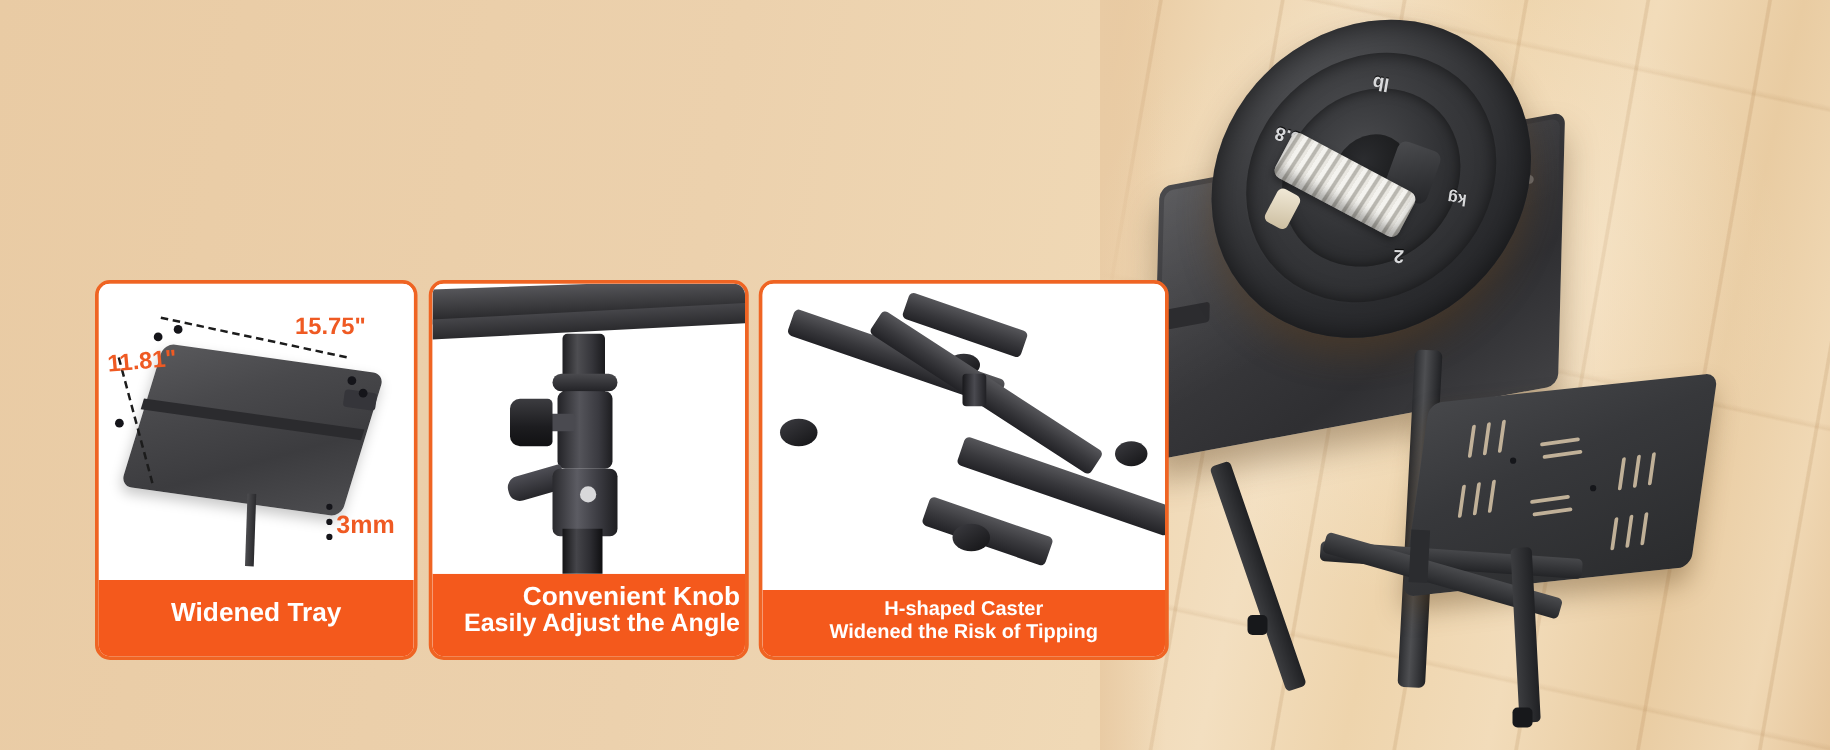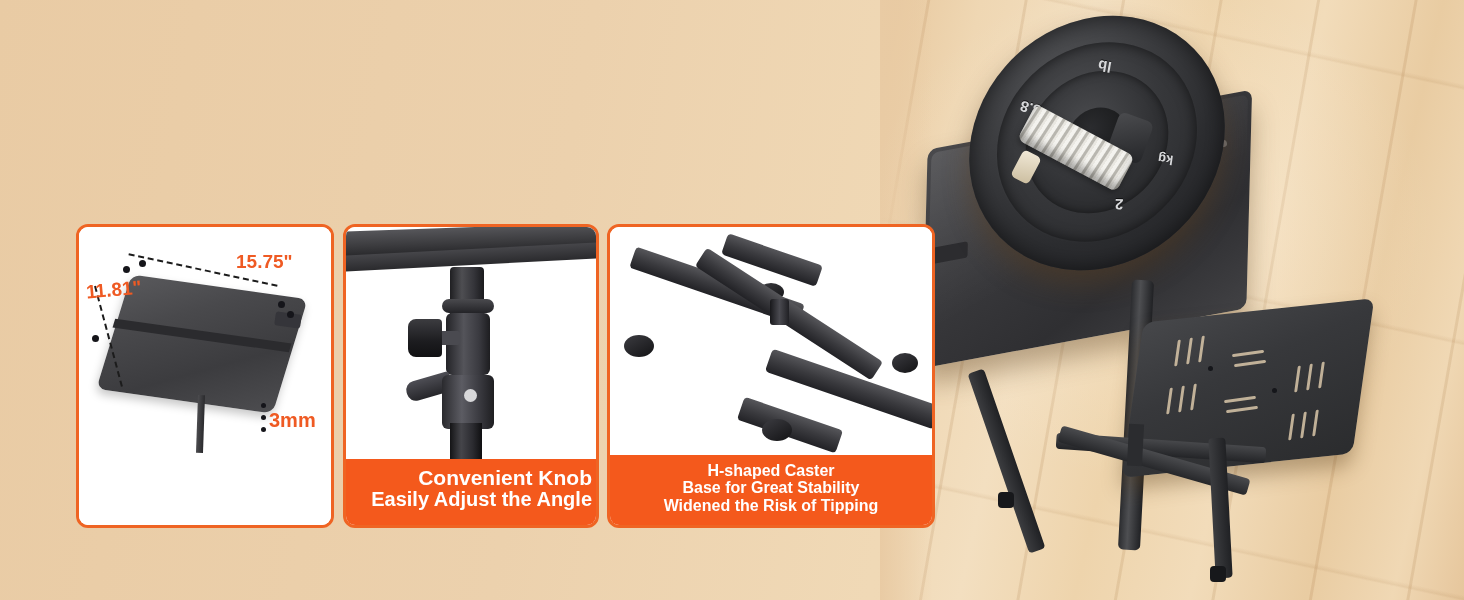--- a/index.html
+++ b/index.html
@@ -580,20 +580,23 @@
         <div class="dot" style="left:13px; top:108px;"></div>
 
         <div class="dot dot-sm" style="left:182px; top:176px;"></div>
         <div class="dot dot-sm" style="left:182px; top:188px;"></div>
         <div class="dot dot-sm" style="left:182px; top:200px;"></div>
 
         <div class="dim-text" id="dim-w">11.81"</div>
         <div class="dim-text" id="dim-l">15.75"</div>
         <div class="dim-text" id="dim-t">3mm</div>
       </div>
+      <div class="card-caption">
+        <div class="cap-line l1">Widened Tray</div>
+      </div>
     </div>
 
     <div class="card" id="card-2">
       <div class="card-media">
         <div id="c2-shelf"></div>
         <div id="c2-shelf2"></div>
         <div id="c2-tube-top"></div>
         <div id="c2-collar"></div>
         <div id="c2-body"></div>
         <div id="c2-knob-stem"></div>
@@ -617,19 +620,18 @@
         <div class="bar3" id="c3-spine"></div>
         <div id="c3-stub"></div>
         <div class="bar3" id="c3-bar-bot2"></div>
         <div class="bar3" id="c3-bar-bot"></div>
         <div class="wheel3" id="c3-w1"></div>
         <div class="wheel3" id="c3-w3"></div>
         <div class="wheel3" id="c3-w4"></div>
       </div>
       <div class="card-caption">
         <div class="cap-line l1">H-shaped Caster</div>
-        <div class="cap-line l2">Base for Great Stability</div>
         <div class="cap-line l3">Widened the Risk of Tipping</div>
       </div>
     </div>
 
   </div>
 </div>
 
 </body></html>

